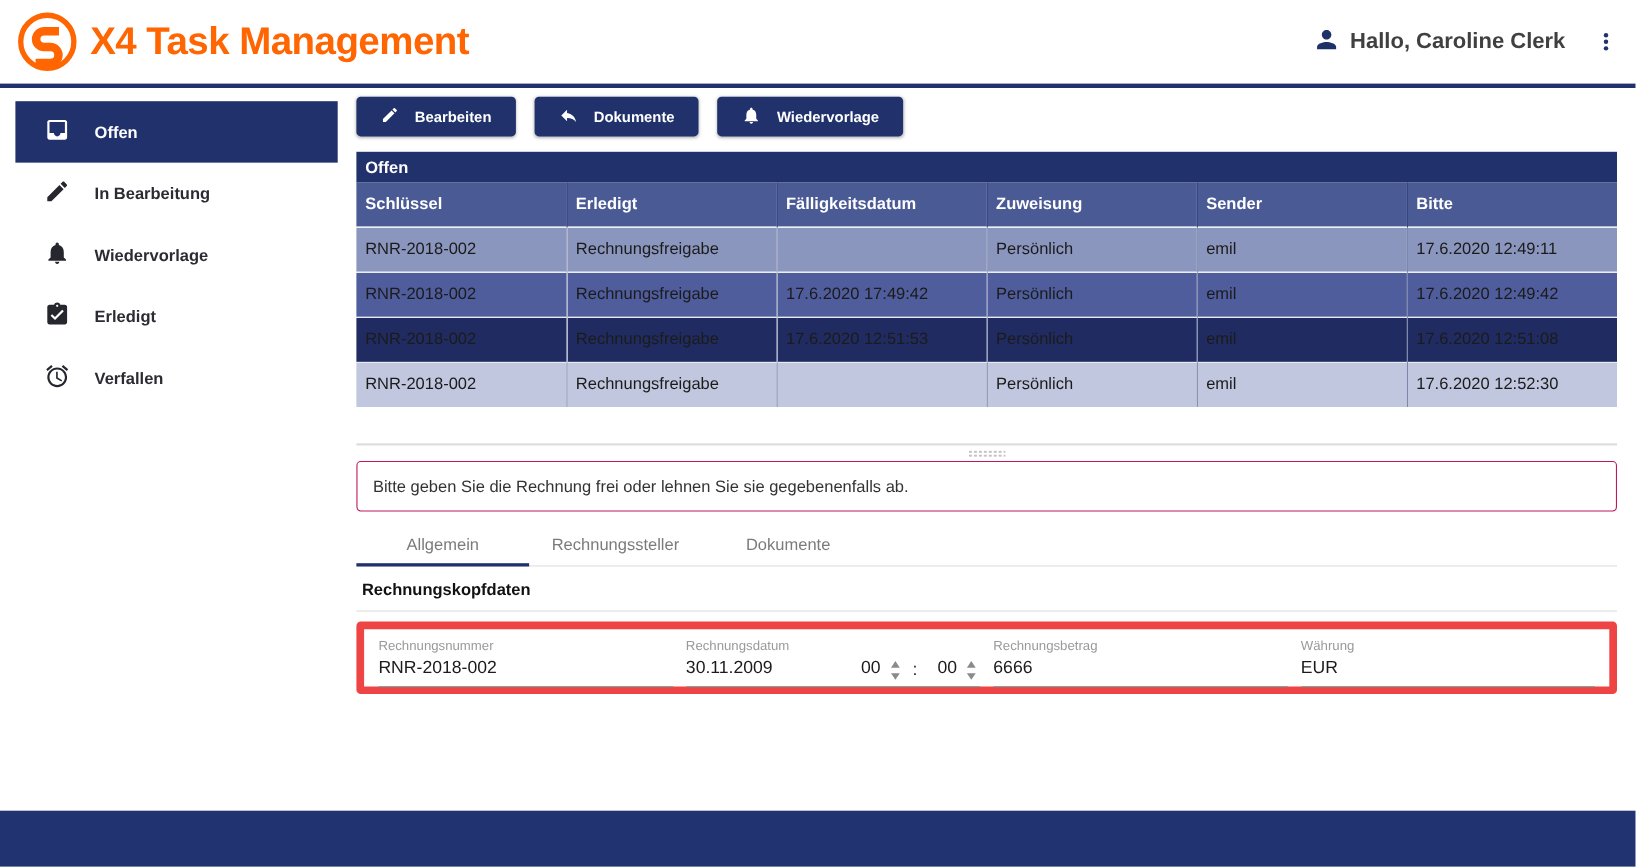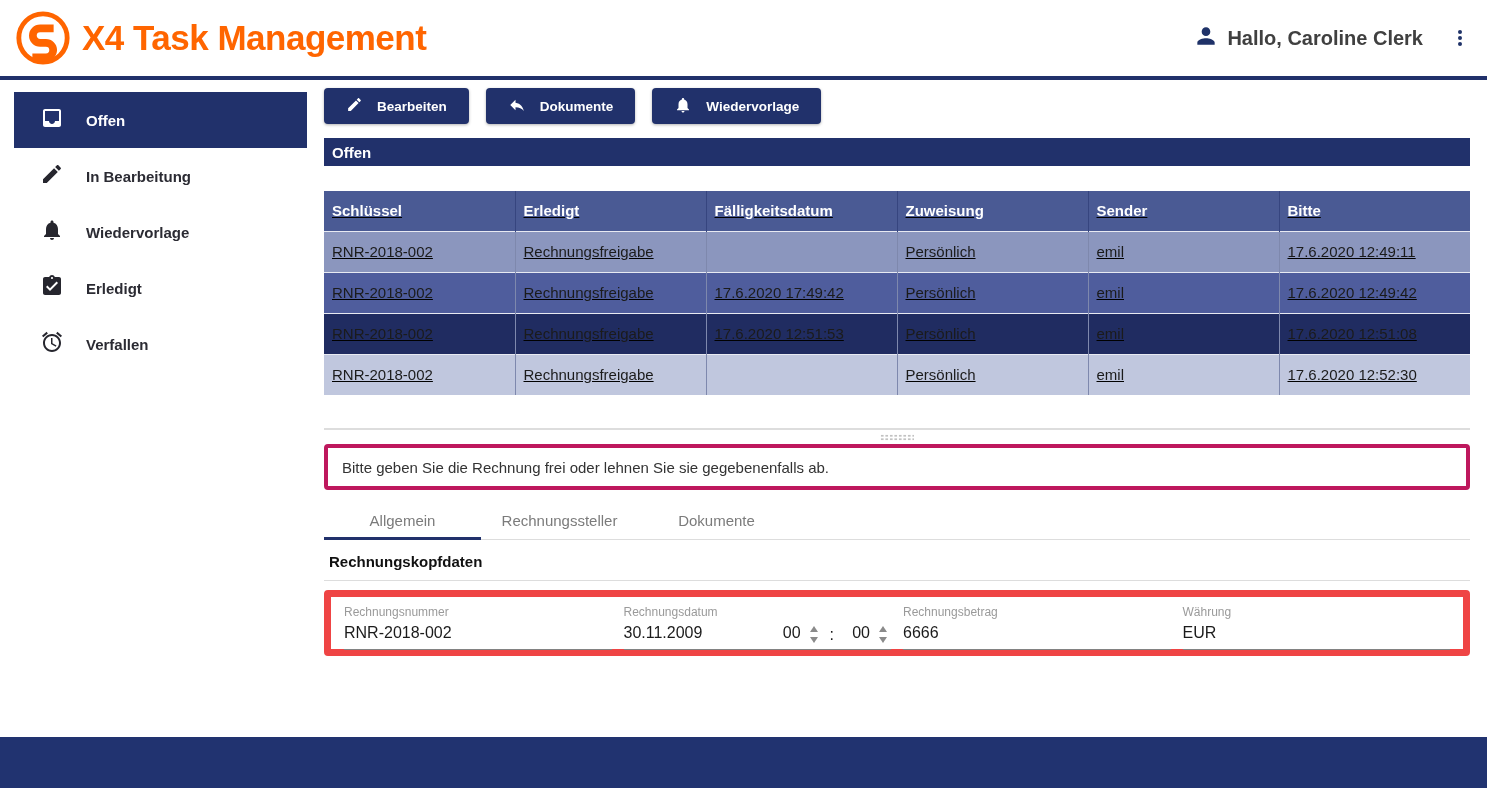--- a/index.html
+++ b/index.html
@@ -35,21 +35,21 @@
   .tb-btn { height:36px; background:#21316B; border:none; border-radius:4px; color:#fff;
             display:flex; align-items:center; gap:14px; padding:0 22px; cursor:pointer;
             font-family:"Liberation Sans", sans-serif; font-size:13.5px; font-weight:700;
             box-shadow:0 1px 3px rgba(0,0,0,0.3); }
   .tb-btn svg { fill:#fff; }
 
   
   .panel-title { margin-top:14px; height:28px; background:#21316B; color:#fff;
                  font-size:15px; font-weight:700; display:flex; align-items:center; padding-left:8px; }
 
-  table.tasks { margin-top:25px; width:100%; border-collapse:collapse; table-layout:fixed;text-decoration:underline; }
+  table.tasks { margin-top:0; width:100%; border-collapse:collapse; table-layout:fixed; }
   table.tasks th { background:#4A5A94; color:#fff; font-size:15px; font-weight:700; text-align:left;
                    height:40px; padding-left:8px; border-left:1px solid #36457f; }
   table.tasks th:first-child { border-left:none; }
   table.tasks td { height:41px; padding-left:8px; font-size:15px; color:#1b1b1b;
                    border-left:1px solid #7e88ad; border-top:1px solid #e8eaf2;
                    white-space:nowrap; overflow:hidden; }
   table.tasks td:first-child { border-left:none; }
   tr.shade-0 td { background:#8B96BE; }
   tr.shade-1 td { background:#4F5D9D; }
   tr.shade-2 td { background:#202C61; }
@@ -57,21 +57,21 @@
   tr[data-interactable="true"] { cursor:pointer; }
 
   
   .splitter { margin-top:33px; border-top:2px solid #ddd; height:16px; position:relative; cursor:row-resize; }
   .splitter-handle { position:absolute; left:50%; top:4px; transform:translateX(-50%);
                      width:34px; height:7px;
                      background-image:radial-gradient(#c2c2c2 1.1px, transparent 1.2px);
                      background-size:4.5px 3.5px; }
 
   
-  .message-box { height:46px; border:4px solid #be185d; border-radius:4px; display:flex;
+  .message-box { height:46px; border:1px solid #be185d; border-radius:4px; display:flex;
                  align-items:center; padding-left:14px; font-size:15px; color:#333; }
 
   
   .tabs { margin-top:12px; display:flex; border-bottom:1px solid #ddd; }
   .tab { width:157px; height:37px; display:flex; align-items:center; justify-content:center;
          font-size:15px; color:#7b7b7b; cursor:pointer; position:relative; }
   .tab.active::after { content:""; position:absolute; left:0; right:0; bottom:-1px; height:3px; background:#21316B; }
 
   
   .section-title { padding:13px 0 10px 5px; font-size:15px; font-weight:700; color:#111;

